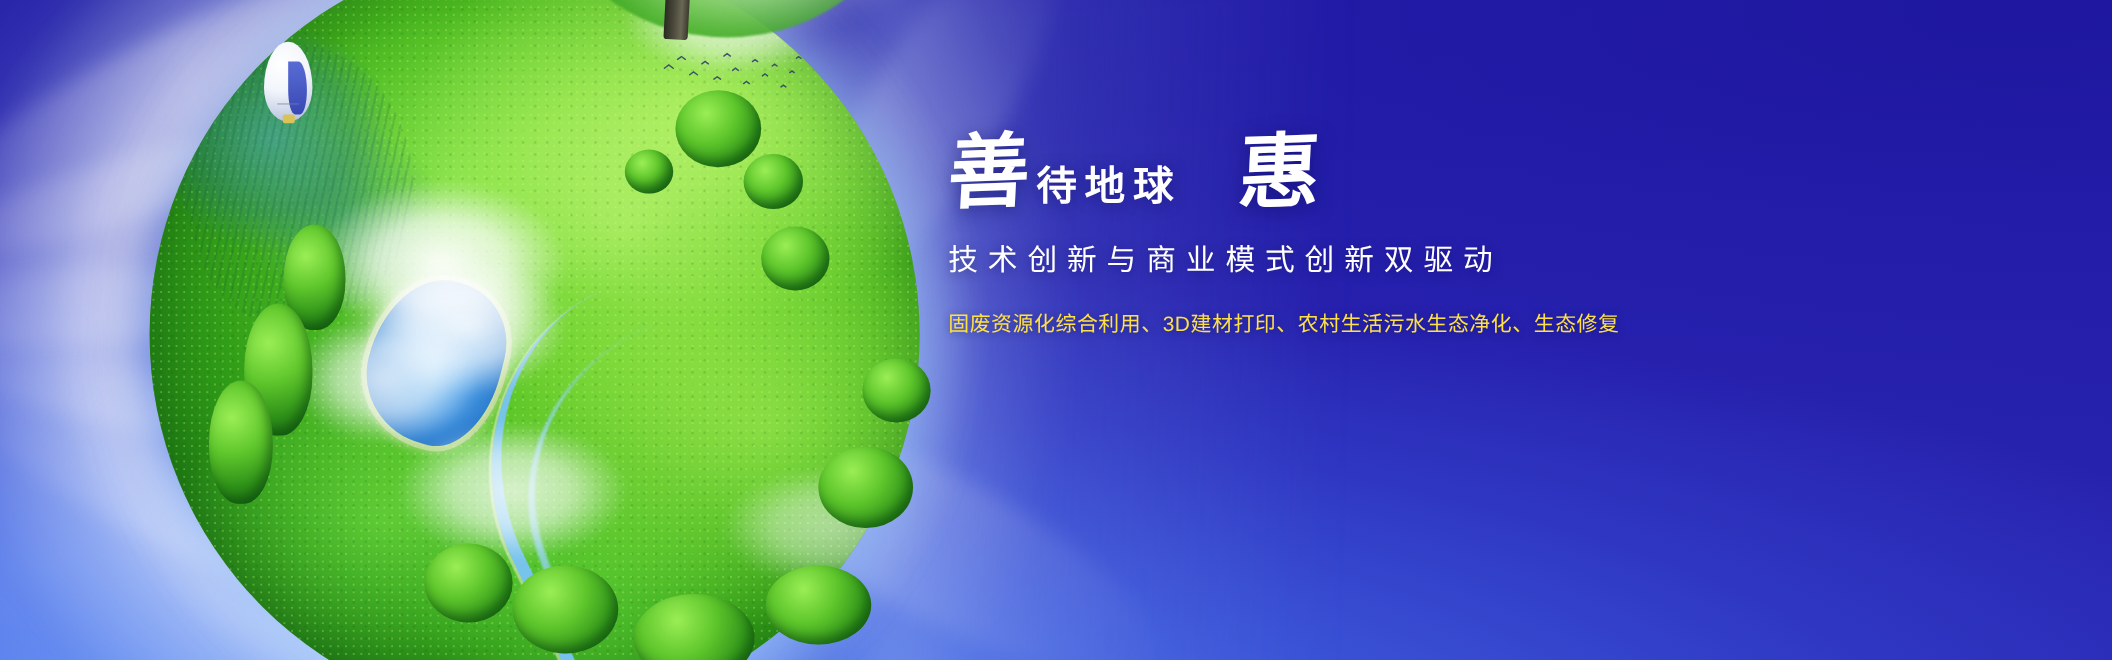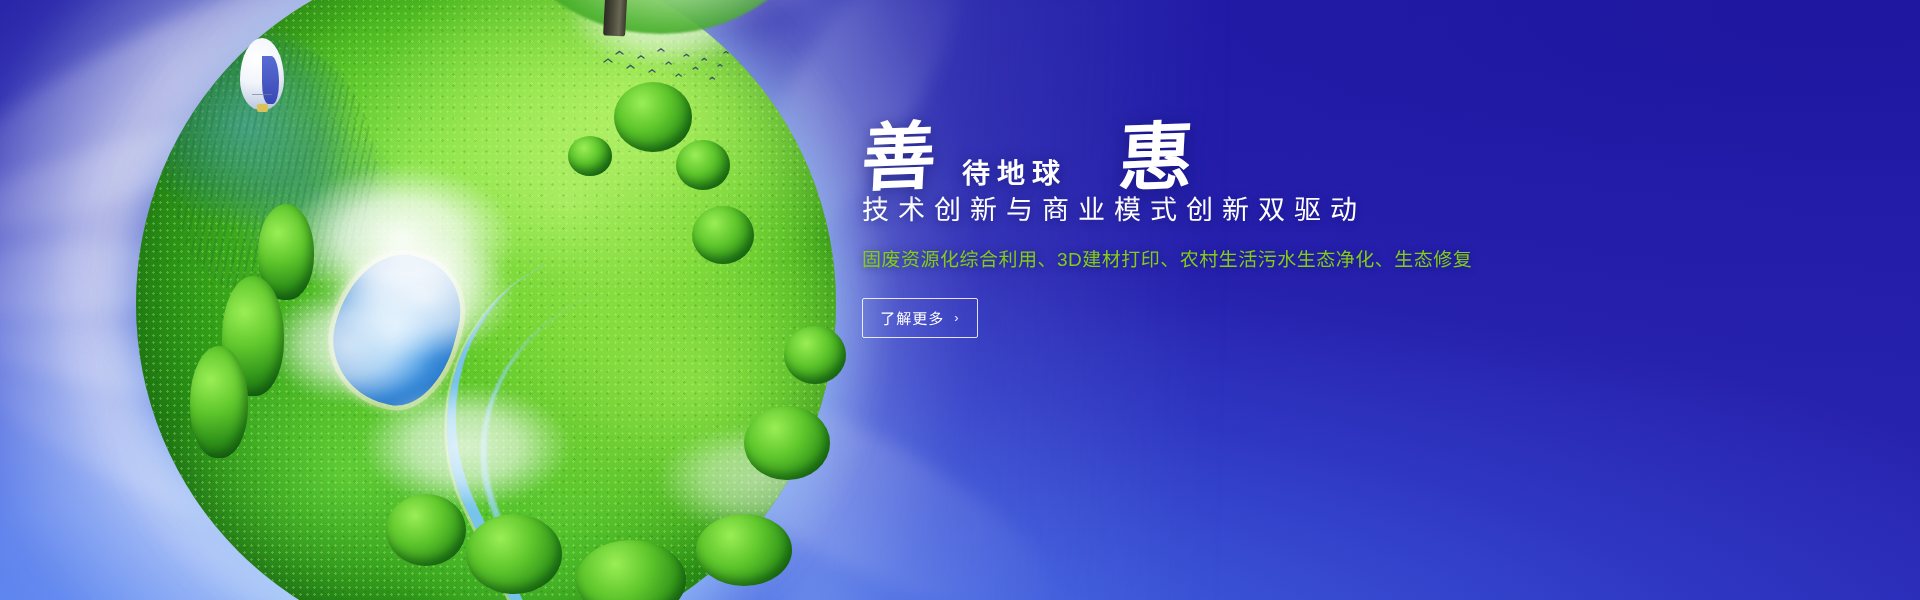--- a/index.html
+++ b/index.html
@@ -225,38 +225,38 @@
   .hl-big{
     font-family:"DejaVu Serif","Liberation Serif",serif;
     font-size:74px;line-height:1;font-weight:700;
     letter-spacing:0;
     transform:skewX(-5deg) rotate(-2deg);
     margin-right:6px;
     text-shadow:0 3px 16px rgba(10,10,90,.5);
   }
   .hl-small{
     font-family:"DejaVu Serif","Liberation Serif",serif;
-    font-size:28px;line-height:1;font-weight:700;
+    font-size:37px;line-height:1;font-weight:700;
     letter-spacing:7px;
     padding-bottom:6px;
-    margin-left:20px;
   }
   .hl-gap{display:inline-block;width:52px;}
   .subtitle{
+    margin-top:26px;
     font-size:27px;line-height:1.2;font-weight:400;
     letter-spacing:9px;
     white-space:nowrap;
     text-shadow:0 2px 10px rgba(10,10,80,.45);
   }
   .desc{
-    margin-top:21px;
+    margin-top:31px;
     font-size:19px;line-height:1.4;font-weight:400;
     letter-spacing:.5px;
     white-space:nowrap;
-    color:#84cc16;
+    color:#fde047;
     text-shadow:0 1px 8px rgba(10,10,80,.45);
   }
   .cta{
     margin-top:24px;
     display:inline-flex;align-items:center;justify-content:center;gap:10px;
     width:116px;height:40px;
     border:1px solid rgba(255,255,255,.85);
     border-radius:2px;
     color:#fff;font-size:15px;letter-spacing:1px;
     background:transparent;cursor:pointer;
@@ -360,19 +360,15 @@
       <span class="hl-big">善</span>
       <span class="hl-small">待地球</span>
       <span class="hl-gap"></span>
       <span class="hl-big">惠</span>
     </div>
 
     <div class="subtitle">技术创新与商业模式创新双驱动</div>
 
     <div class="desc">固废资源化综合利用、3D建材打印、农村生活污水生态净化、生态修复</div>
 
-    <a class="cta" href="#">
-      <span>了解更多</span>
-      <span class="chev">›</span>
-    </a>
 
   </div>
 </div>
 
 </body></html>

